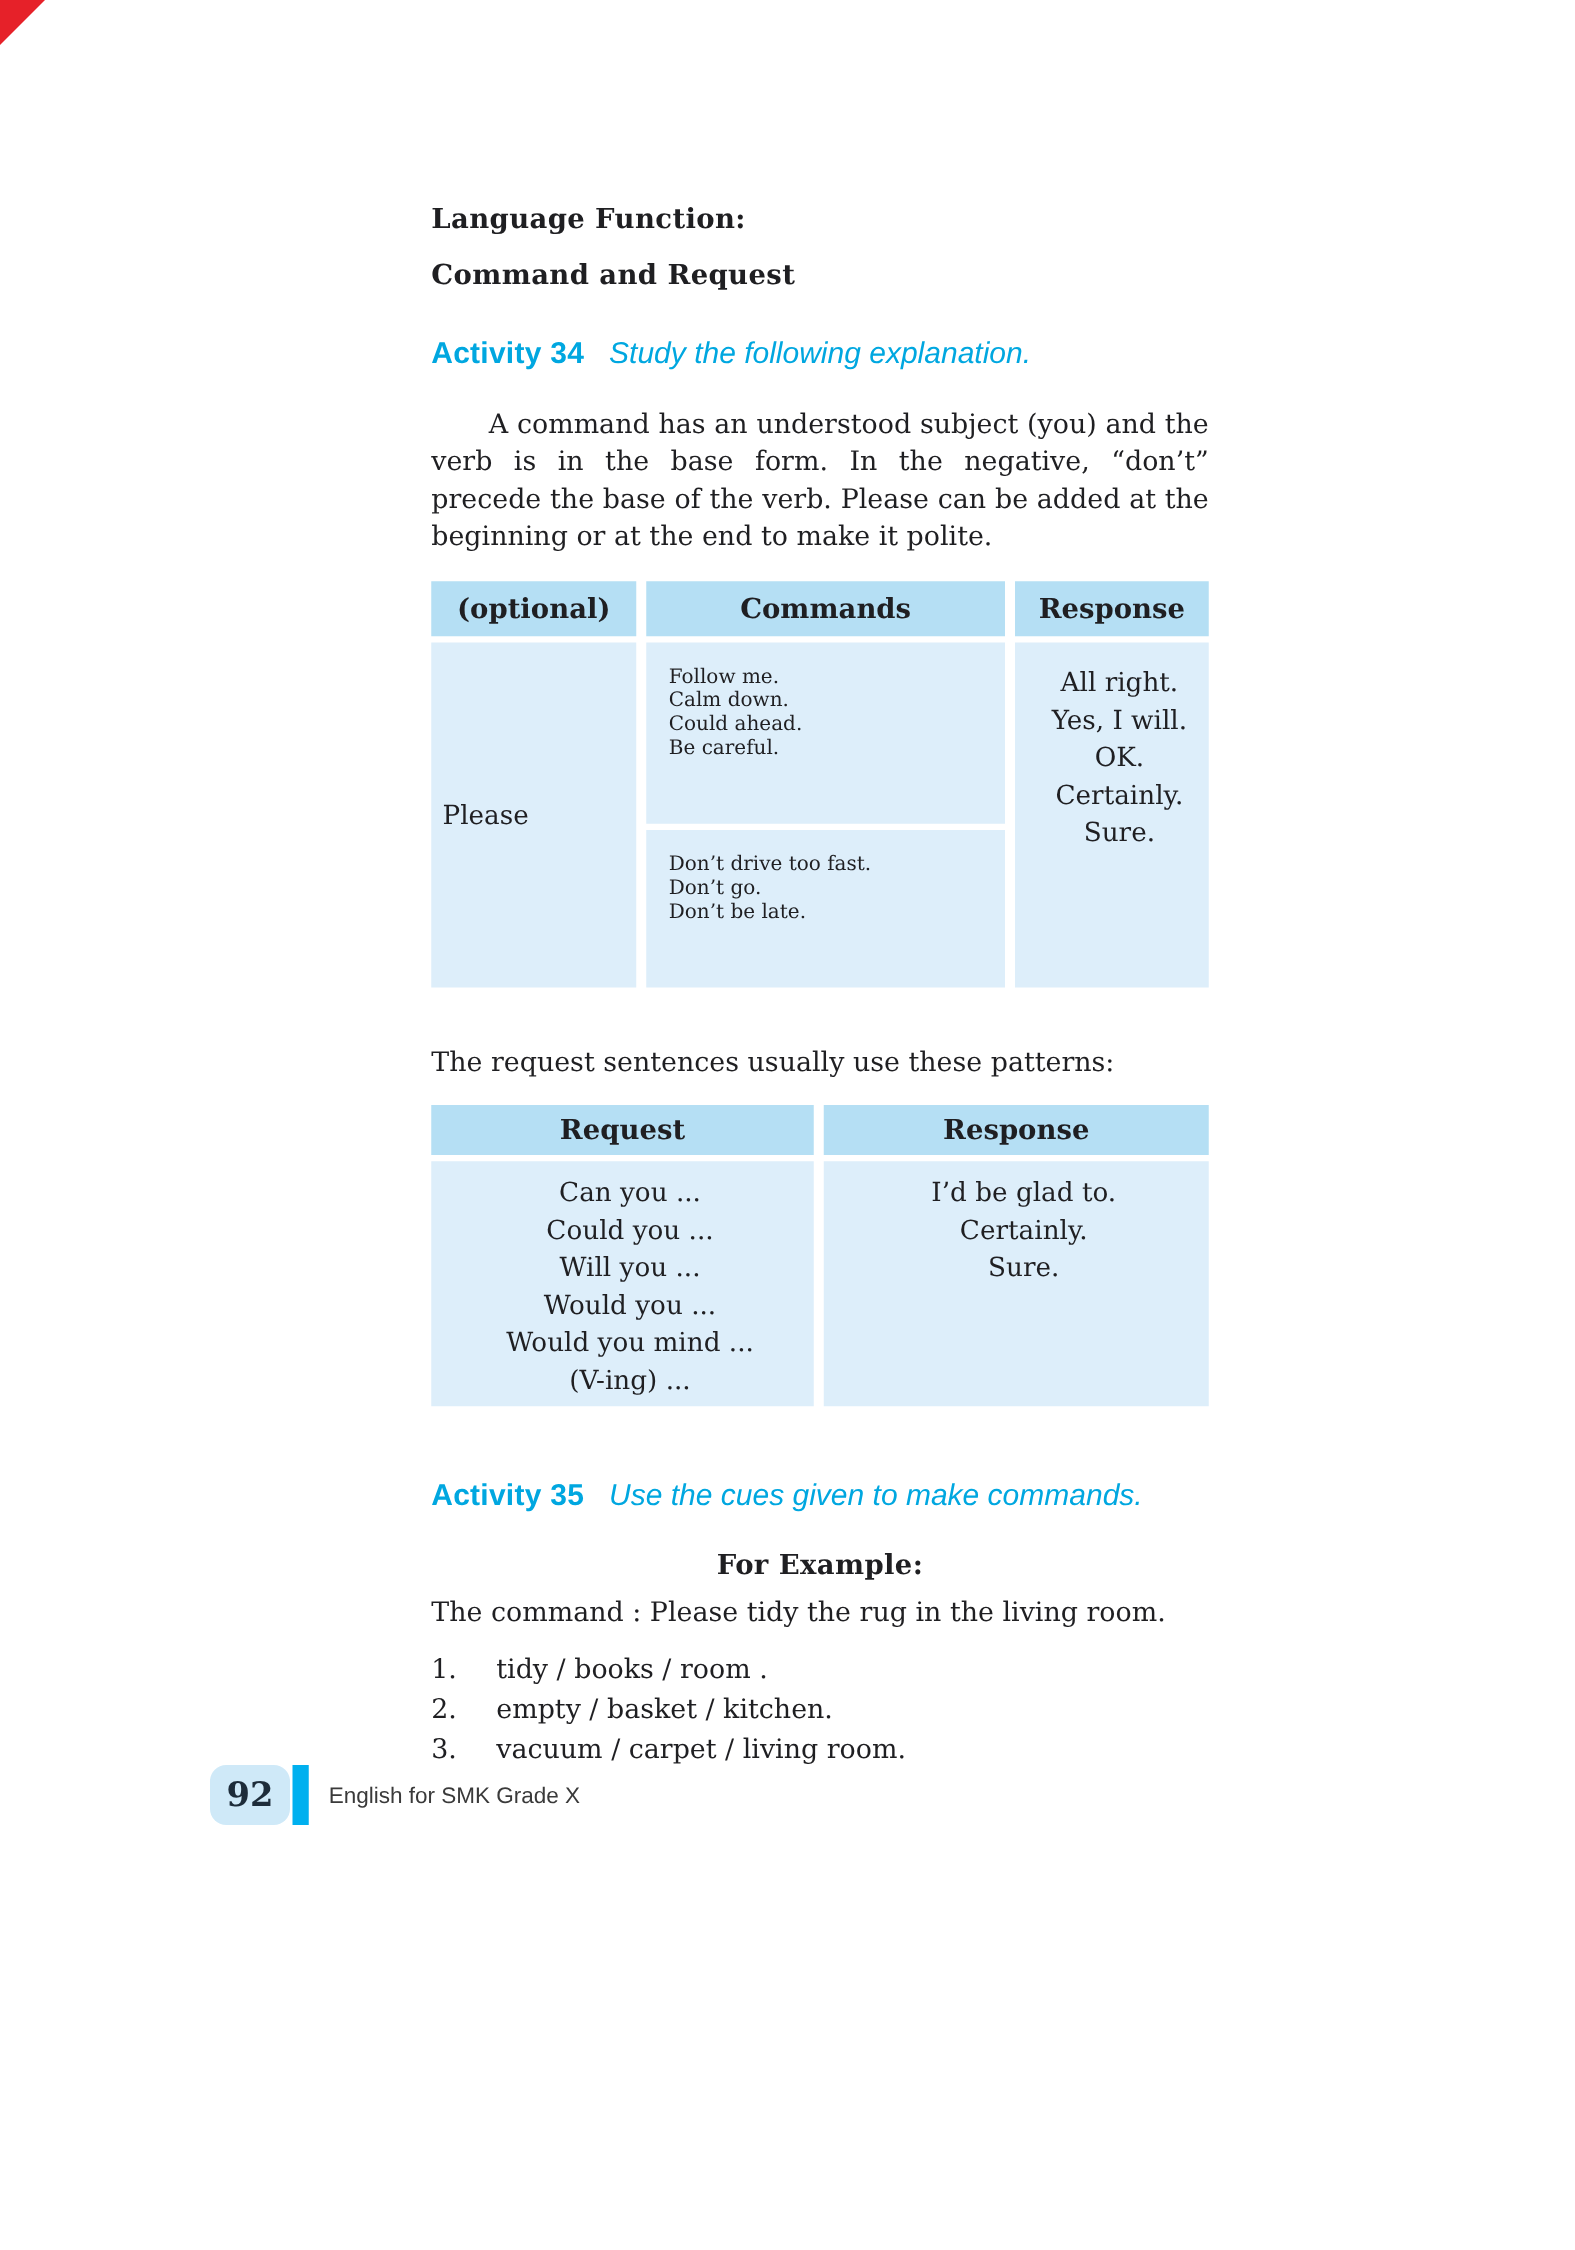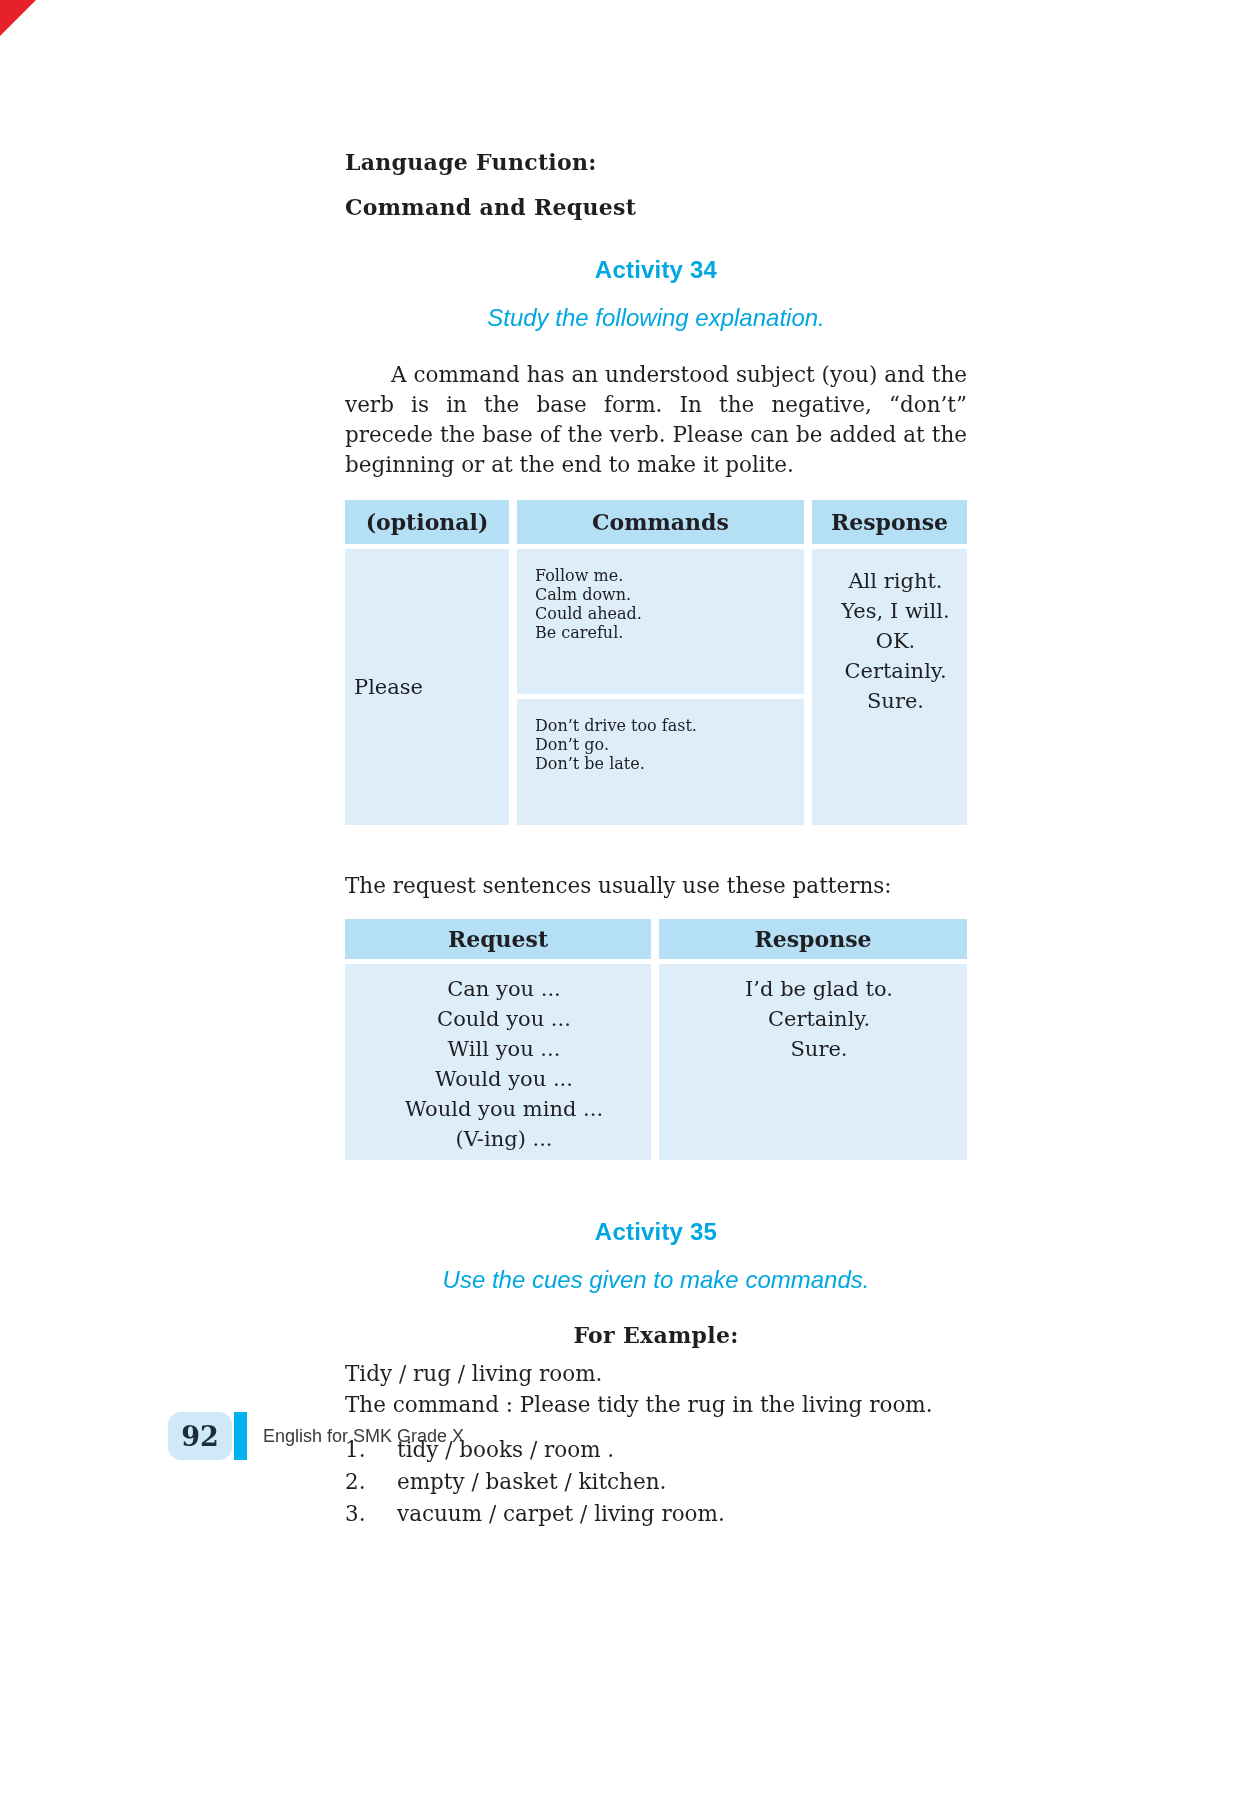--- a/index.html
+++ b/index.html
@@ -16,37 +16,36 @@
   .corner-mark {
     position: absolute;
     top: 0; left: 0;
     width: 0; height: 0;
     border-top: 36px solid #e62129;
     border-right: 36px solid transparent;
   }
   .content {
     position: absolute;
     left: 345px;
-    top: 149px;
+    top: 162px;
     width: 622px;
   }
   .h-bold {
     font-size: 22px;
     font-weight: bold;
     letter-spacing: 0.3px;
     margin-bottom: 19px;
   }
   .activity-row {
     display: flex;
-    align-items: center;
+    align-items: flex-end;
     gap: 20px;
     font-family: "Liberation Sans", sans-serif;
     color: #00a7e0;
     margin: 36px 0 28px 0;
-    flex-direction: column;
   }
   .act-label { font-weight: bold; font-size: 24px; letter-spacing: 0.2px; }
   .act-title { font-style: italic; font-size: 24px; }
   .para {
     font-size: 21.5px;
     line-height: 30px;
     text-align: justify;
     text-indent: 46px;
     margin-bottom: 20px;
   }
@@ -217,21 +216,20 @@
         <div>Sure.</div>
       </div>
     </div>
 
     <div class="activity-row">
       <span class="act-label">Activity 35</span>
       <span class="act-title">Use the cues given to make commands.</span>
     </div>
 
     <div class="example-head">For Example:</div>
-    <div class="example-line">Tidy / rug / living room.</div>
     <div class="example-line">The command : Please tidy the rug in the living room.</div>
 
     <div class="cmd-list">
       <div class="cmd-item">
         <span class="num">1.</span>
         <span>tidy / books / room .</span>
       </div>
       <div class="cmd-item">
         <span class="num">2.</span>
         <span>empty / basket / kitchen.</span>

